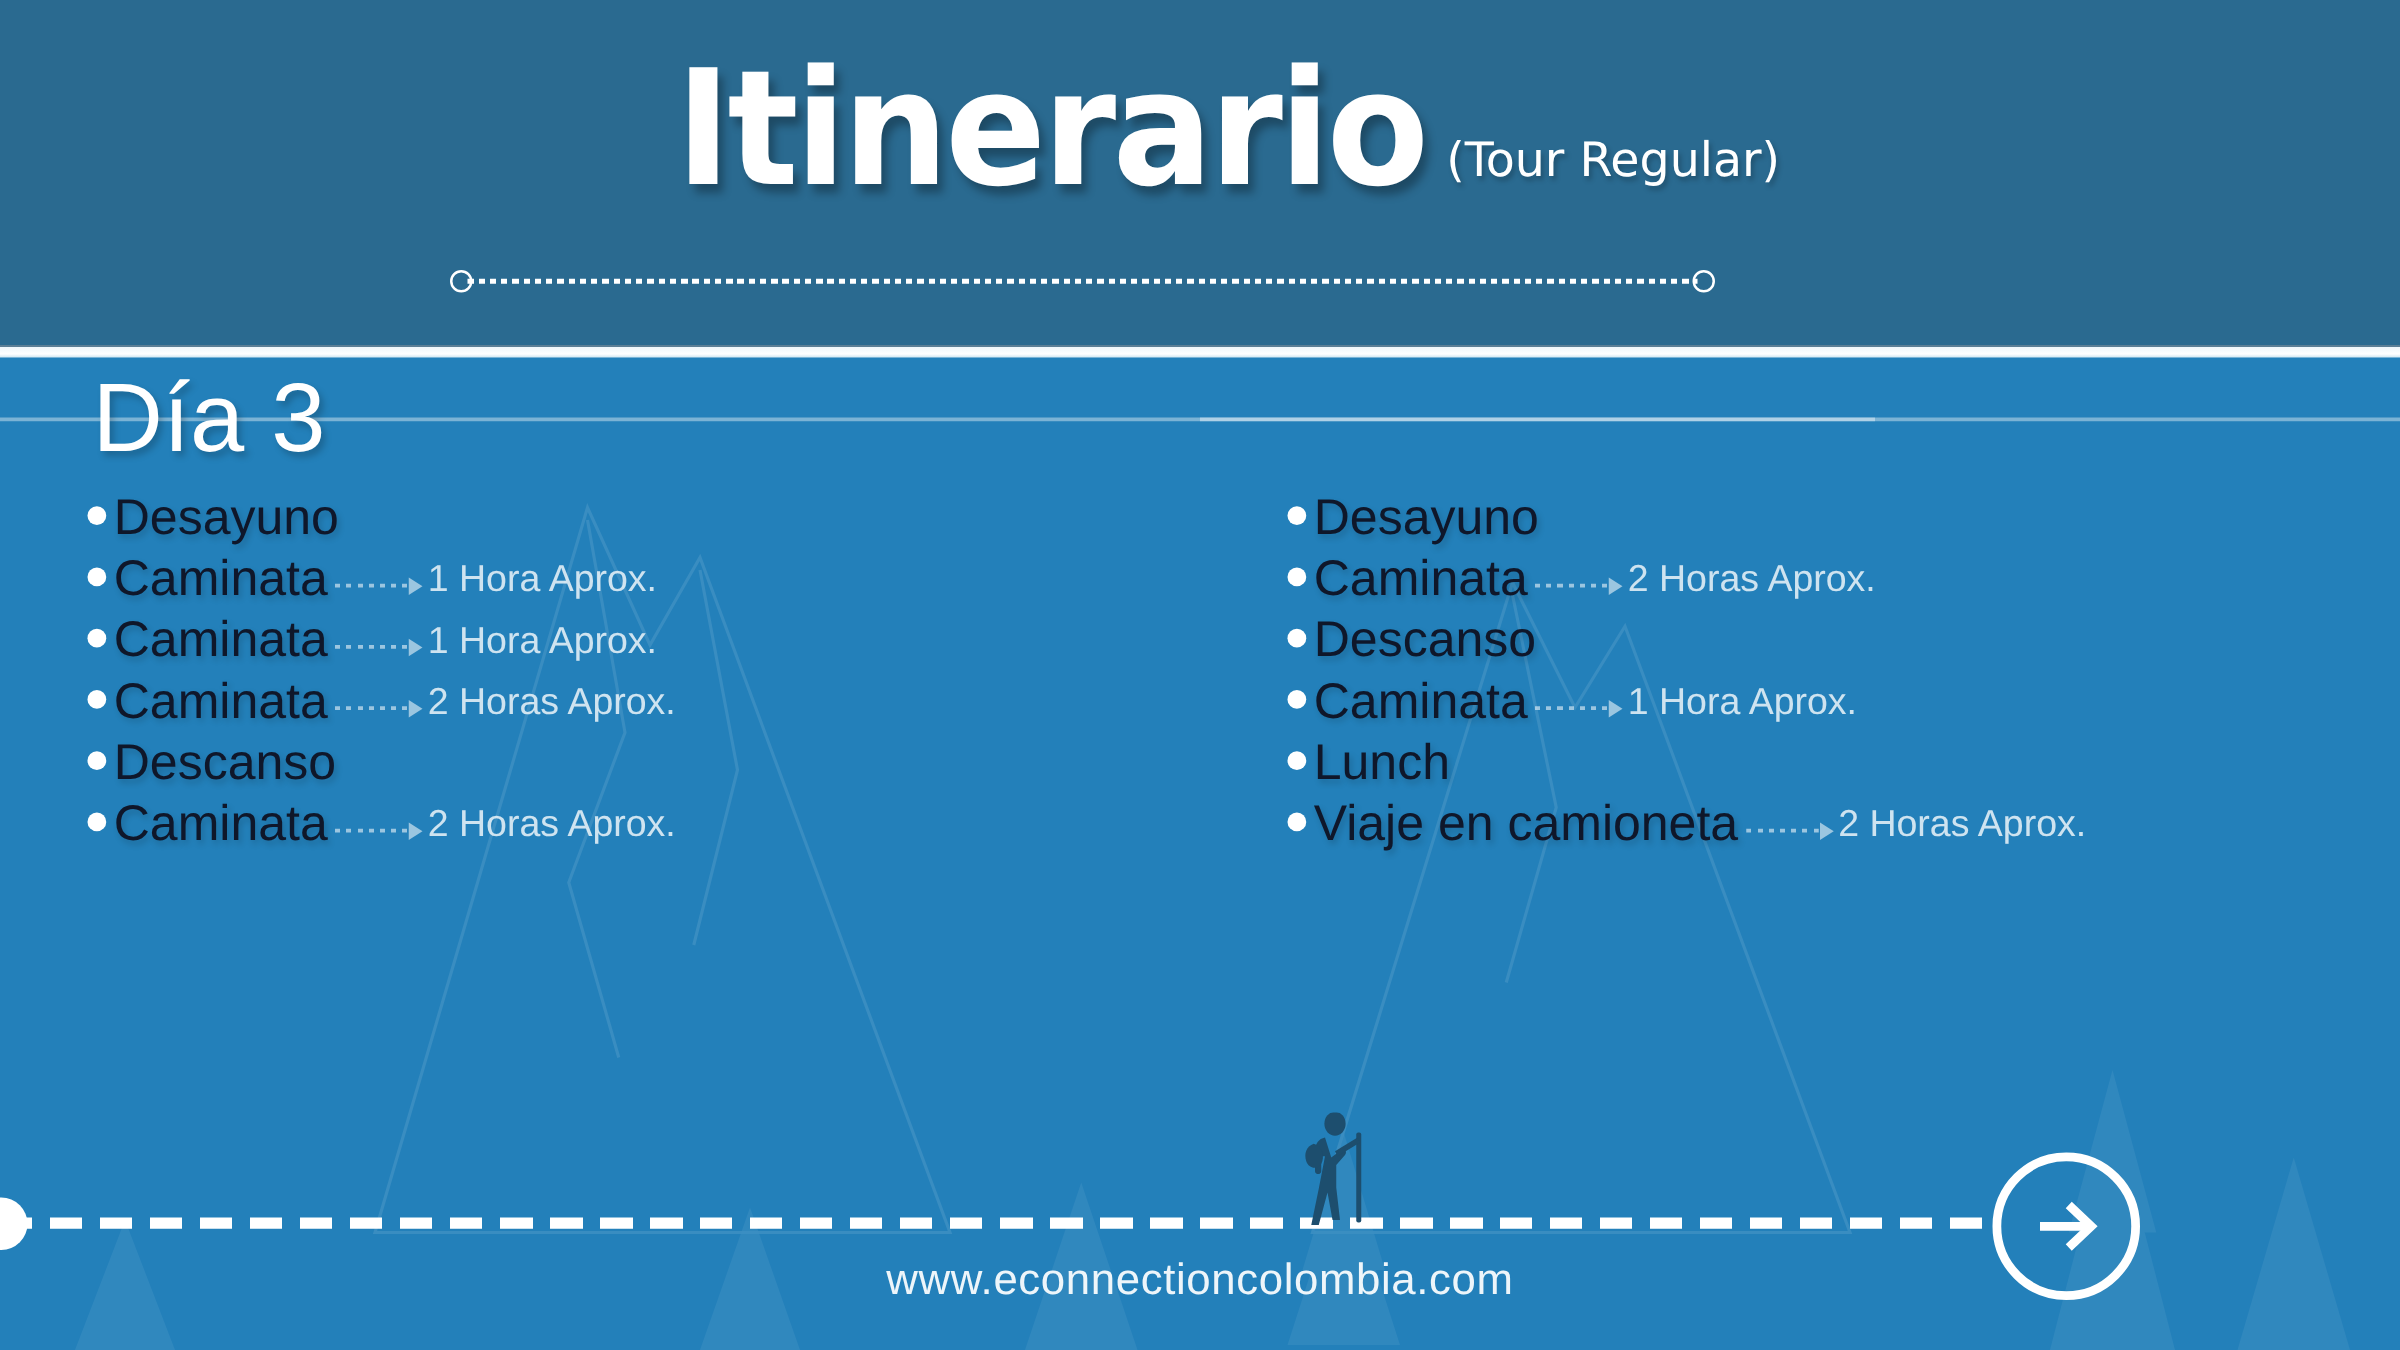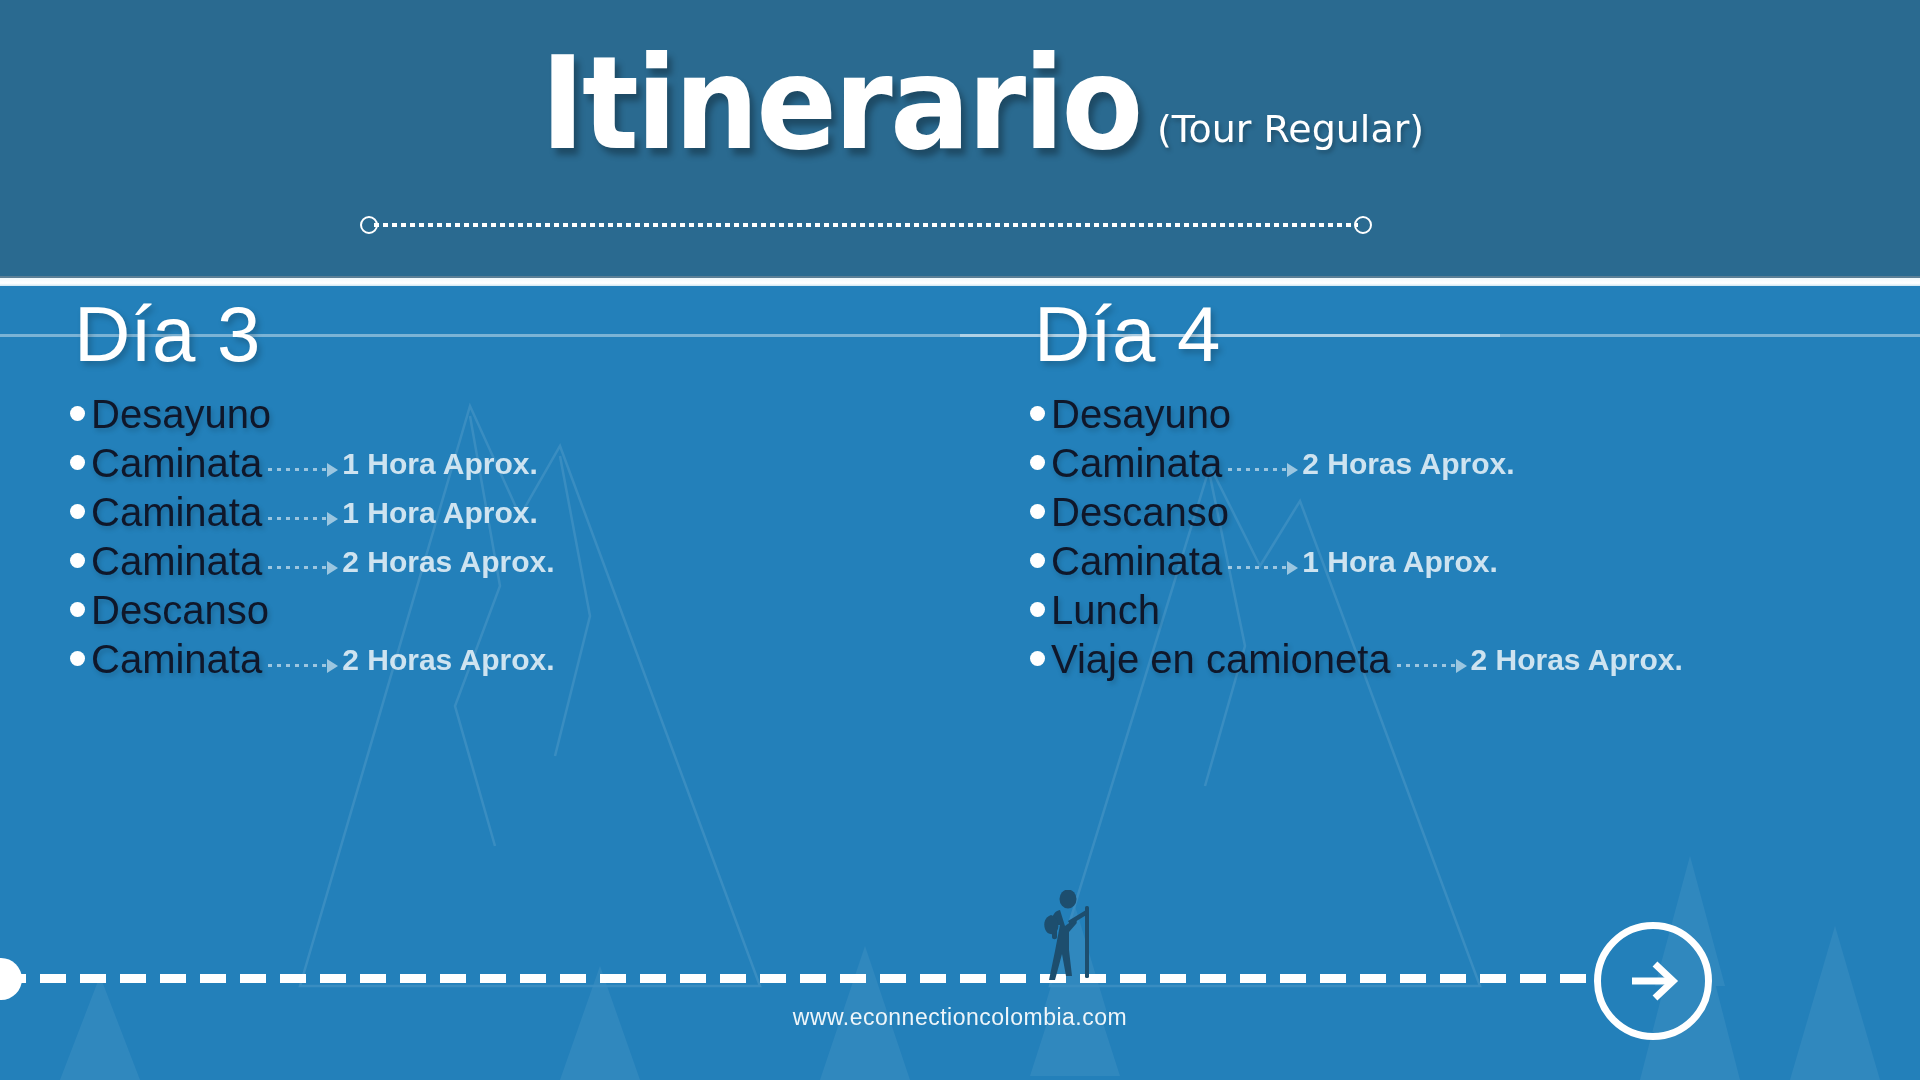--- a/index.html
+++ b/index.html
@@ -127,21 +127,21 @@
       rgba(255,255,255,0.55) 0 4px, rgba(255,255,255,0) 4px 9px);
   }
   .leader .dhead {
     width:0; height:0; margin-left:1px;
     border-top:7px solid transparent;
     border-bottom:7px solid transparent;
     border-left:11px solid rgba(255,255,255,0.55);
   }
   .duration {
     font-family:"Liberation Sans", sans-serif;
-    font-weight:700; font-size:30px; line-height:44px;
+    font-weight:400; font-size:30px; line-height:44px;
     color:rgba(255,255,255,0.78);
     position:relative; top:-3px;
   }
 
   
   .footer { position:absolute; left:0; top:0; width:1920px; height:1080px;
             pointer-events:none; }
   .foot-line {
     position:absolute; left:0; top:974px; width:1600px; height:9px;
     background-image:repeating-linear-gradient(to right,
@@ -153,21 +153,21 @@
     background:#ffffff;
   }
   .hiker {
     position:absolute; left:1038px; top:890px;
     width:70px; height:94px;
   }
   .site-url {
     position:absolute; left:0; top:1004px; width:1920px;
     text-align:center;
     font-family:"Liberation Sans", sans-serif;
-    font-weight:300; font-size:23px;
+    font-weight:300; font-size:35px;
     color:rgba(255,255,255,0.92);
     letter-spacing:0.5px;
   }
   .next-btn {
     position:absolute; left:1594px; top:922px;
     width:118px; height:118px; border-radius:50%;
     border:7px solid #ffffff;
     display:flex; align-items:center; justify-content:center;
     pointer-events:auto; cursor:pointer;
   }
@@ -273,21 +273,20 @@
           <span class="duration">2 Horas Aprox.</span>
         </div>
 
 
       </div>
     </div>
 
     <div class="col col-4">
       <div class="day-head">
         <span class="day-rule"></span>
-        <span class="day-label">Día 4</span>
       </div>
       <div class="items">
 
         <div class="item">
           <span class="bullet"></span>
           <span class="item-label">Desayuno</span>
         </div>
 
         <div class="item">
           <span class="bullet"></span>

